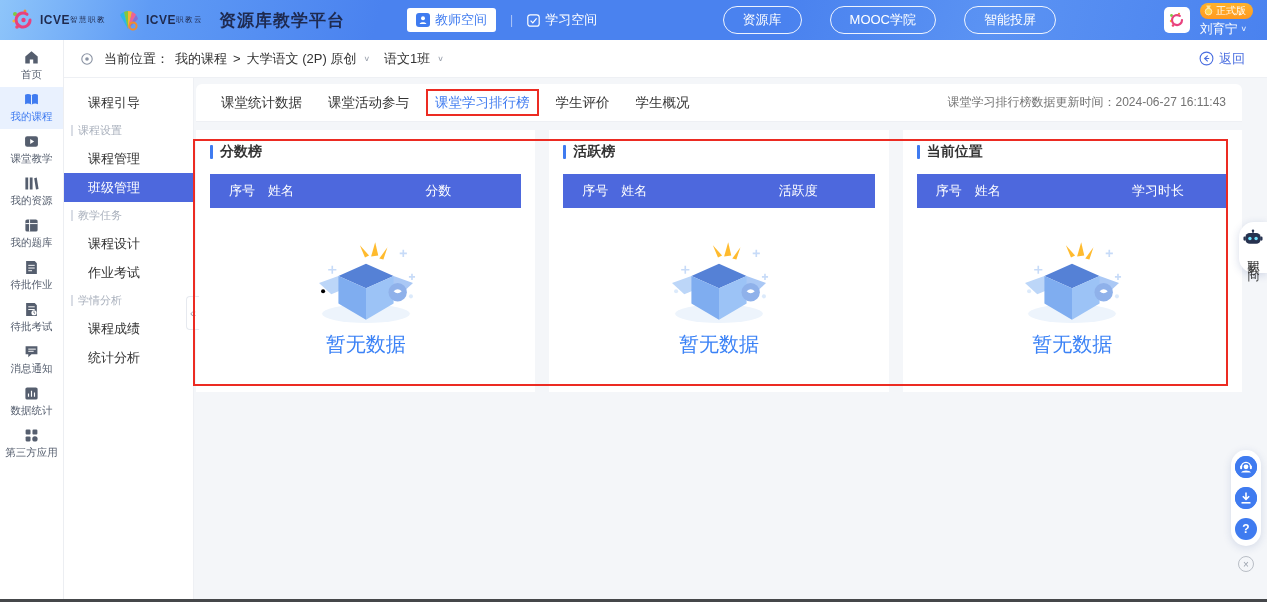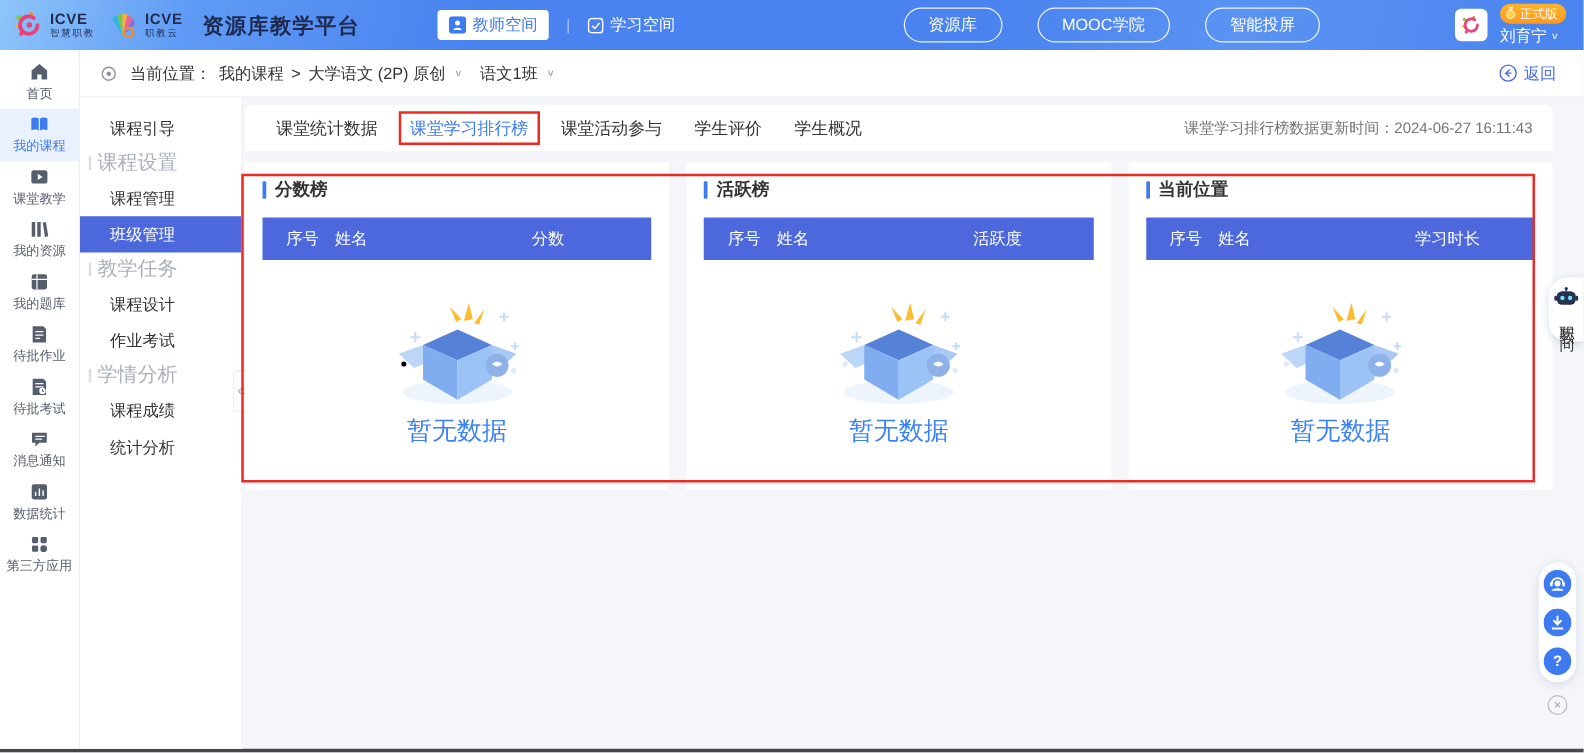--- a/index.html
+++ b/index.html
@@ -5,21 +5,21 @@
   * { margin:0; padding:0; box-sizing:border-box; }
   body { background:#dfe3e8; font-family:"Liberation Sans","DejaVu Sans",sans-serif; }
   .page { position:relative; width:1267px; height:602px; background:#f4f6f9; overflow:hidden; }
 
   
   .header { position:absolute; top:0; left:0; right:0; height:40px;
     background:linear-gradient(105deg,#8ec5fa 0%,#5f9bf5 12%,#4a82ef 30%,#4a82ef 62%,#5b93f3 78%,#4a82ef 100%);
     display:flex; align-items:center; padding:0 14px 0 10px; color:#fff; }
   .brand { display:flex; align-items:center; gap:8px; }
   .logo { display:flex; align-items:center; gap:4px; }
-  .logo-text { display:flex; flex-direction:column; line-height:1; }
+  .logo-text { display:flex; flex-direction:row; line-height:1; }
   .logo-text .t1 { font-size:12px; font-weight:bold; color:#1f2a4e; letter-spacing:.5px; }
   .logo-text .t2 { font-size:7.5px; color:#1f2a4e; letter-spacing:1.5px; margin-top:2px; }
   .app-title { font-size:17px; font-weight:bold; color:#1e2a50; margin-left:8px; letter-spacing:1px; }
   .top-nav { display:flex; align-items:center; margin-left:62px; font-size:13px; }
   .nav-pill { display:flex; align-items:center; gap:5px; padding:3px 9px; border-radius:3px; cursor:pointer; }
   .nav-pill.active { background:#fff; color:#3f7bf0; }
   .nav-sep { margin:0 14px; color:rgba(255,255,255,.55); font-size:12px; }
   .nav-plain { display:flex; align-items:center; gap:5px; color:#fff; cursor:pointer; }
   .quick-links { margin-left:auto; display:flex; gap:28px; }
   .qlink { border:1px solid rgba(255,255,255,.9); border-radius:14px; padding:4px 19px; font-size:13px; color:#fff; cursor:pointer; white-space:nowrap; }
@@ -39,21 +39,21 @@
   
   .crumb-bar { position:absolute; top:40px; left:64px; right:0; height:38px; background:#fff; border-bottom:1px solid #eef0f4; display:flex; align-items:center; padding:0 22px 0 16px; font-size:13px; color:#333; z-index:1; }
   .crumb-bar .piece { margin:0 3px; }
   .crumb-chev { color:#9aa1ad; font-size:9px; margin:0 4px; transform:scaleY(.8); display:inline-block; cursor:pointer; }
   .back-link { margin-left:auto; display:flex; align-items:center; gap:5px; color:#4a6ee0; cursor:pointer; }
 
   
   .course-menu { position:absolute; top:78px; left:64px; width:130px; bottom:3px; background:#fff; border-right:1px solid #eef0f4; padding-top:10px; z-index:1; }
   .cm-item { height:29px; display:flex; align-items:center; padding-left:24px; font-size:13px; color:#333; cursor:pointer; }
   .cm-item.active { background:#4d68dd; color:#fff; }
-  .cm-section { height:27px; display:flex; align-items:center; padding-left:14px; font-size:16px; color:#aab1bd; position:relative;text-align:center; }
+  .cm-section { height:27px; display:flex; align-items:center; padding-left:14px; font-size:11px; color:#aab1bd; position:relative;text-align:center; }
   .cm-section::before { content:""; position:absolute; left:7px; top:8px; width:2px; height:11px; background:#d9dde5; }
   .collapse-tab { position:absolute; left:186px; top:296px; width:13px; height:34px; background:#fff; border:1px solid #e6e9ef; border-right:none; border-radius:4px 0 0 4px; display:flex; align-items:center; justify-content:center; font-size:11px; color:#9aa3b0; cursor:pointer; z-index:3; }
 
   
   .main { position:absolute; top:78px; left:194px; right:0; bottom:3px; background:#f4f6f9; padding:6px 25px 0 2px; }
   .tabs-bar { height:38px; background:#fff; border-radius:6px 6px 0 0; border-bottom:1px solid #eef0f4; display:flex; align-items:center; padding:0 16px 0 12px; }
   .tab { position:relative; font-size:13.5px; color:#333; padding:0 13px; cursor:pointer; line-height:38px; }
   .tab.active { color:#3f7bf0; }
   .tab-annot { position:absolute; left:4px; right:4px; top:5px; bottom:6px; border:2px solid #ec2b22; pointer-events:none; }
   .update-time { margin-left:auto; font-size:12px; color:#737373; }
@@ -274,25 +274,25 @@
     <div class="cm-item">作业考试</div>
     <div class="cm-section">学情分析</div>
     <div class="cm-item">课程成绩</div>
     <div class="cm-item">统计分析</div>
   </div>
   <div class="collapse-tab">«</div>
 
   <div class="main">
     <div class="tabs-bar">
       <div class="tab">课堂统计数据</div>
+      <div class="tab">课堂活动参与</div>
       <div class="tab active">
         <span>课堂学习排行榜</span>
         <span class="tab-annot"></span>
       </div>
-      <div class="tab">课堂活动参与</div>
       <div class="tab">学生评价</div>
       <div class="tab">学生概况</div>
       <div class="update-time">课堂学习排行榜数据更新时间：2024-06-27 16:11:43</div>
     </div>
 
     <div class="cards-row">
       <div class="annot-cards"></div>
 
       <div class="board-card">
         <div class="card-title">

